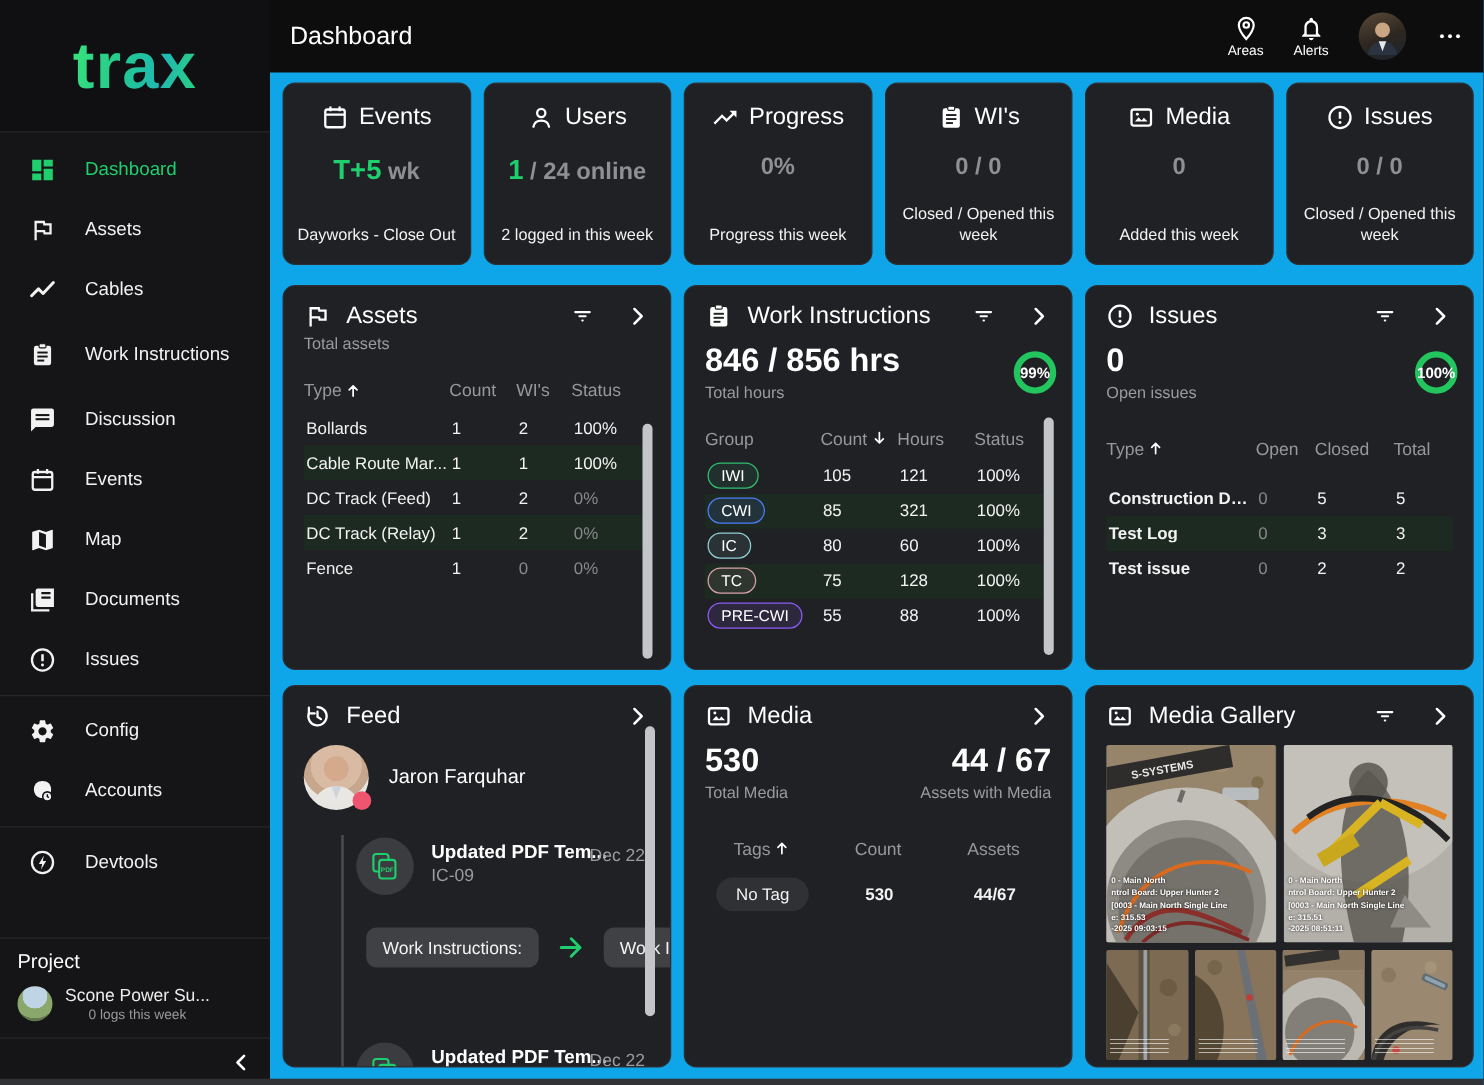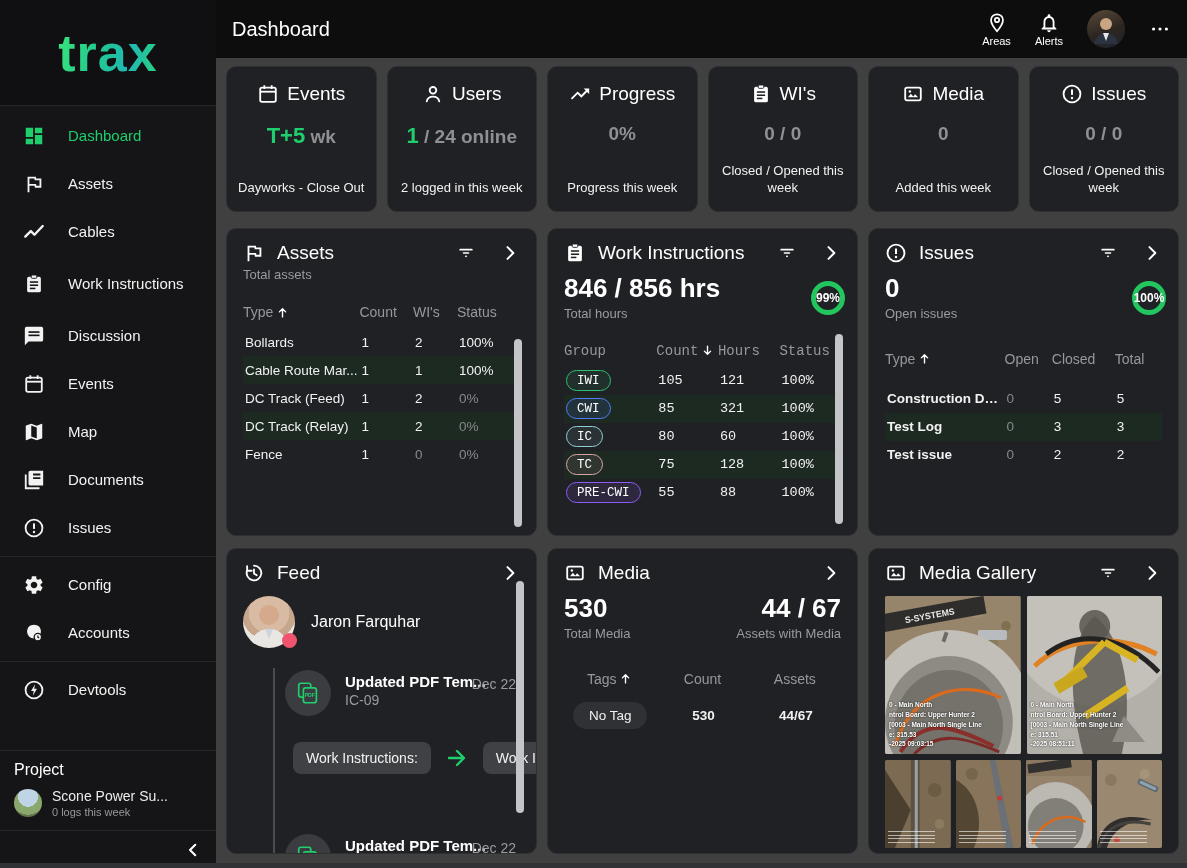--- a/index.html
+++ b/index.html
@@ -1,36 +1,36 @@
 <!DOCTYPE html>
 <html><head>
 <meta charset="utf-8">
 <style>
   html,body{margin:0;padding:0;background:#000;}
   *{box-sizing:border-box;}
-  #app{position:relative;width:1187px;height:868px;background:#404040;display:flex;overflow:hidden;
+  #app{position:relative;width:1187px;height:868px;background:#0ea5e9;display:flex;overflow:hidden;
        font-family:"Liberation Sans",sans-serif;color:#fff;}
 
   
   .sidebar{width:216px;height:100%;background:#151517;display:flex;flex-direction:column;flex-shrink:0;}
   .logo-box{height:106px;display:flex;align-items:center;justify-content:center;background:#101012;
             border-bottom:1px solid #27272a;}
   .logo-text{font-size:52px;font-weight:bold;letter-spacing:1px;
              background:linear-gradient(100deg,#37e07d 5%,#22c98f 40%,#1fb9b4 70%,#2bd27c 100%);
              -webkit-background-clip:text;background-clip:text;color:transparent;line-height:1;}
   .nav{padding-top:6px;}
   .nav-item{display:flex;align-items:center;height:48px;padding:0 12px 0 23px;gap:23px;cursor:pointer;}
   .nav-item.tall{height:56px;}
   .nav-item svg{width:22px;height:22px;flex-shrink:0;}
   .nav-label{font-size:15px;font-weight:500;color:#f2f2f2;line-height:1.25;}
   .nav-item.active .nav-label{color:#1fce6d;}
   .sdivider{height:1px;background:#27272a;margin:4px 0;}
   .project-section{margin-top:auto;border-top:1px solid #27272a;padding:10px 14px 6px;}
   .project-heading{font-size:16px;font-weight:500;color:#fff;}
-  .project-item{display:flex;align-items:center;gap:10px;margin-top:9px;cursor:pointer;}
+  .project-item{display:flex;align-items:center;gap:10px;margin-top:9px;cursor:pointer;text-align:center;}
   .project-avatar{width:28px;height:28px;border-radius:50%;flex-shrink:0;
       background:radial-gradient(circle at 50% 28%,#bfd4e4 0 40%,#8aa86b 41% 72%,#63774d 73%);}
   .project-name{font-size:14px;color:#ececec;}
   .project-sub{font-size:11px;color:#98999c;margin-top:2px;}
   .collapse-bar{border-top:1px solid #27272a;height:38px;display:flex;align-items:center;
                 justify-content:flex-end;padding-right:14px;margin-top:6px;}
 
   
   .main{flex:1;display:flex;flex-direction:column;min-width:0;}
   .header{height:58px;display:flex;align-items:center;padding:0 16px;background:#0d0d0e;}
@@ -73,21 +73,21 @@
 
   .table{margin-top:14px;}
   .thead,.trow{display:grid;align-items:center;}
   .thead{font-size:14px;color:#97989b;height:32px;}
   .trow{height:28px;font-size:13.5px;color:#f2f2f2;cursor:pointer;}
   .tbody .trow:nth-child(even){background:#1c2a22;}
   .muted{color:#87888c;}
   .th{display:flex;align-items:center;gap:2px;}
   .th svg{width:15px;height:15px;}
   .assets-grid{grid-template-columns:1.85fr .85fr .7fr 1fr;}
-  .wi-grid{grid-template-columns:1.5fr 1fr 1fr 1fr;font-family:Liberation Mono, monospace;}
+  .wi-grid{grid-template-columns:1.5fr 1fr 1fr 1fr;}
   .issues-grid{grid-template-columns:1.9fr .75fr 1fr .75fr;}
   .issues-type{font-weight:bold;}
   .media-grid{grid-template-columns:1fr 1fr 1fr;justify-items:center;text-align:center;}
   .cell{padding-left:2px;white-space:nowrap;overflow:hidden;text-overflow:ellipsis;}
 
   .tag{display:inline-flex;align-items:center;justify-content:center;padding:2.5px 10px;margin-left:2px;
        border-radius:999px;font-size:12.5px;font-weight:500;border:1.5px solid;color:#fff;width:max-content;}
   .tag-iwi{border-color:#2fbf71;background:rgba(47,191,113,.10);}
   .tag-cwi{border-color:#4f7df9;background:rgba(79,125,249,.12);}
   .tag-ic{border-color:#8ed0d6;background:rgba(142,208,214,.10);}

